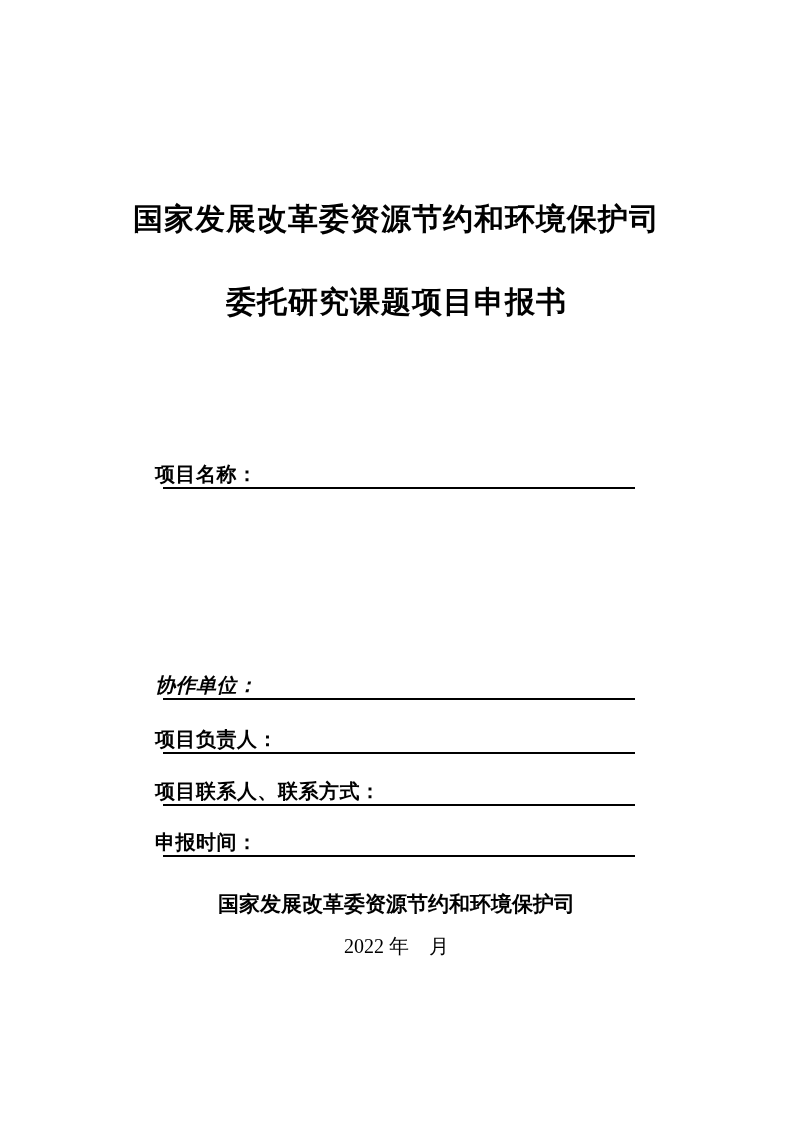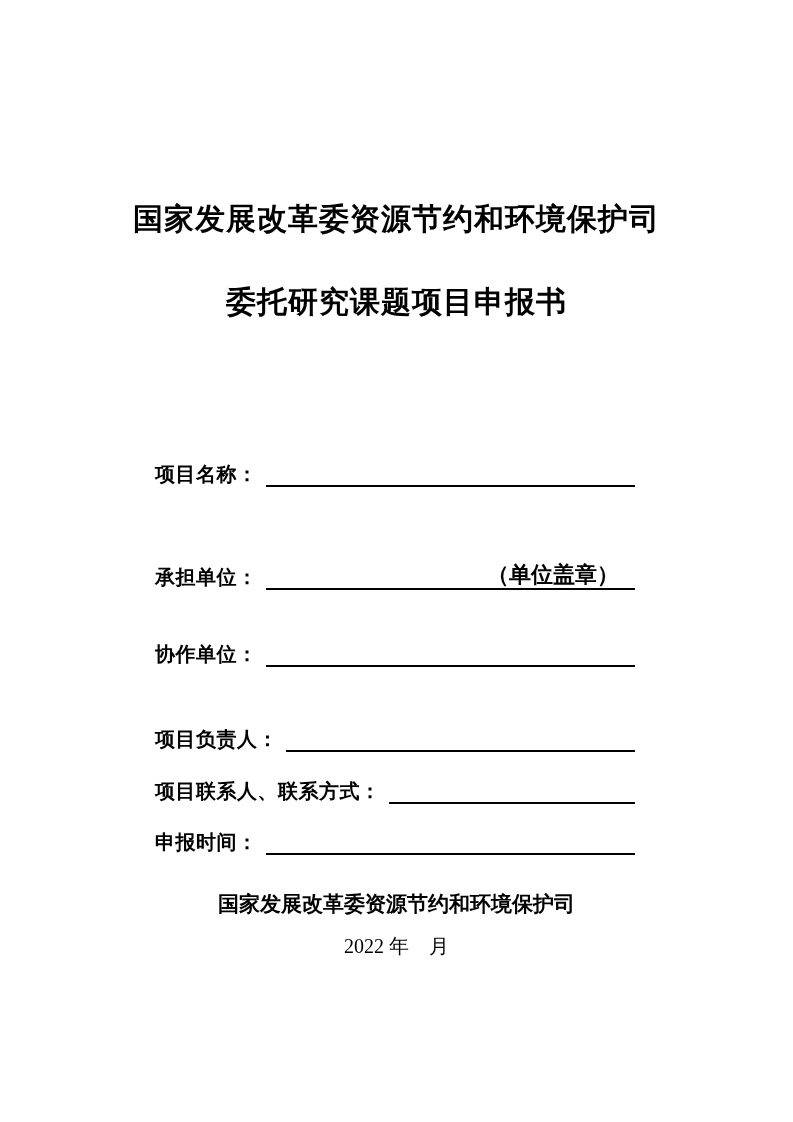--- a/index.html
+++ b/index.html
@@ -33,38 +33,39 @@
   .doc-title.line1 { top: 202px; }
   .doc-title.line2 { top: 258px; margin-top: 27px; }
 
   .form-row {
     position: absolute;
     left: 155px;
     width: 480px;
     display: flex;
     align-items: stretch;
     height: 25px;
+    flex-direction: column;
   }
   .form-row .field-label {
     font-weight: bold;
     font-size: 20px;
     line-height: 25px;
     white-space: nowrap;
     letter-spacing: 0.5px;
     font-family: "Liberation Sans", sans-serif;
   }
   .form-row .blank-line {
     flex: 1;
     margin-left: 8px;
     border-bottom: 2px solid #000000;
     position: relative;
   }
   .row-1 { top: 462px; }
   .row-2 { top: 565px; }
-  .row-3 { top: 642px; }
+  .row-3 { top: 673px; font-style: italic; }
   .row-4 { top: 727px; }
   .row-5 { top: 779px; }
   .row-6 { top: 830px; }
 
   .seal-note {
     position: absolute;
     right: 16px;
     bottom: 0px;
     font-weight: bold;
     font-size: 22px;
@@ -103,26 +104,20 @@
 
   <div class="doc-title line1">国家发展改革委资源节约和环境保护司</div>
 
   <div class="doc-title line2">委托研究课题项目申报书</div>
 
   <div class="form-row row-1">
     <span class="field-label">项目名称：</span>
     <span class="blank-line"></span>
   </div>
 
-  <div class="form-row row-2">
-    <span class="field-label">承担单位：</span>
-    <span class="blank-line">
-      <span class="seal-note">（单位盖章）</span>
-    </span>
-  </div>
 
   <div class="form-row row-3">
     <span class="field-label">协作单位：</span>
     <span class="blank-line"></span>
   </div>
 
   <div class="form-row row-4">
     <span class="field-label">项目负责人：</span>
     <span class="blank-line"></span>
   </div>

